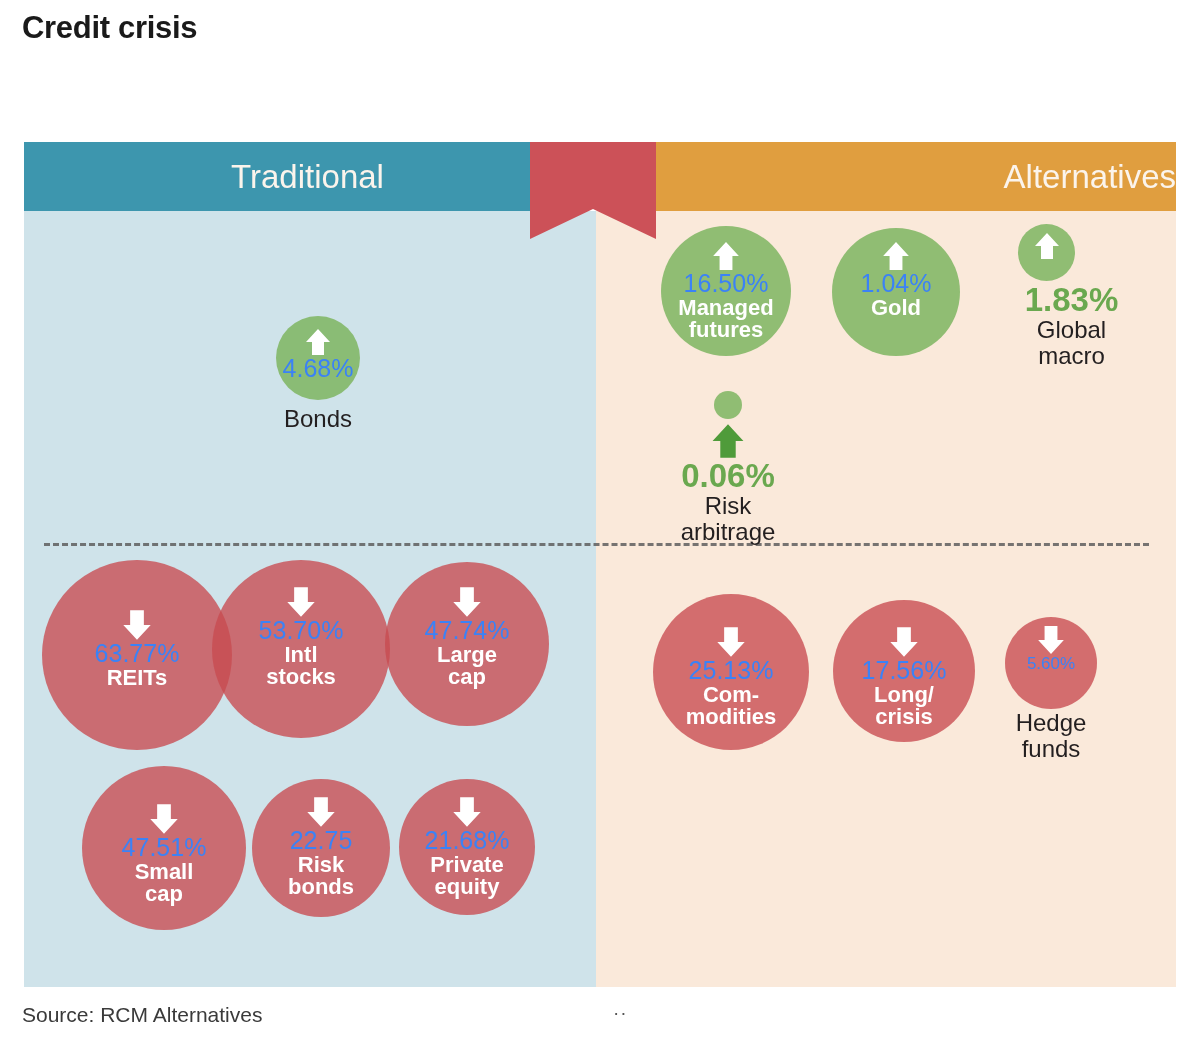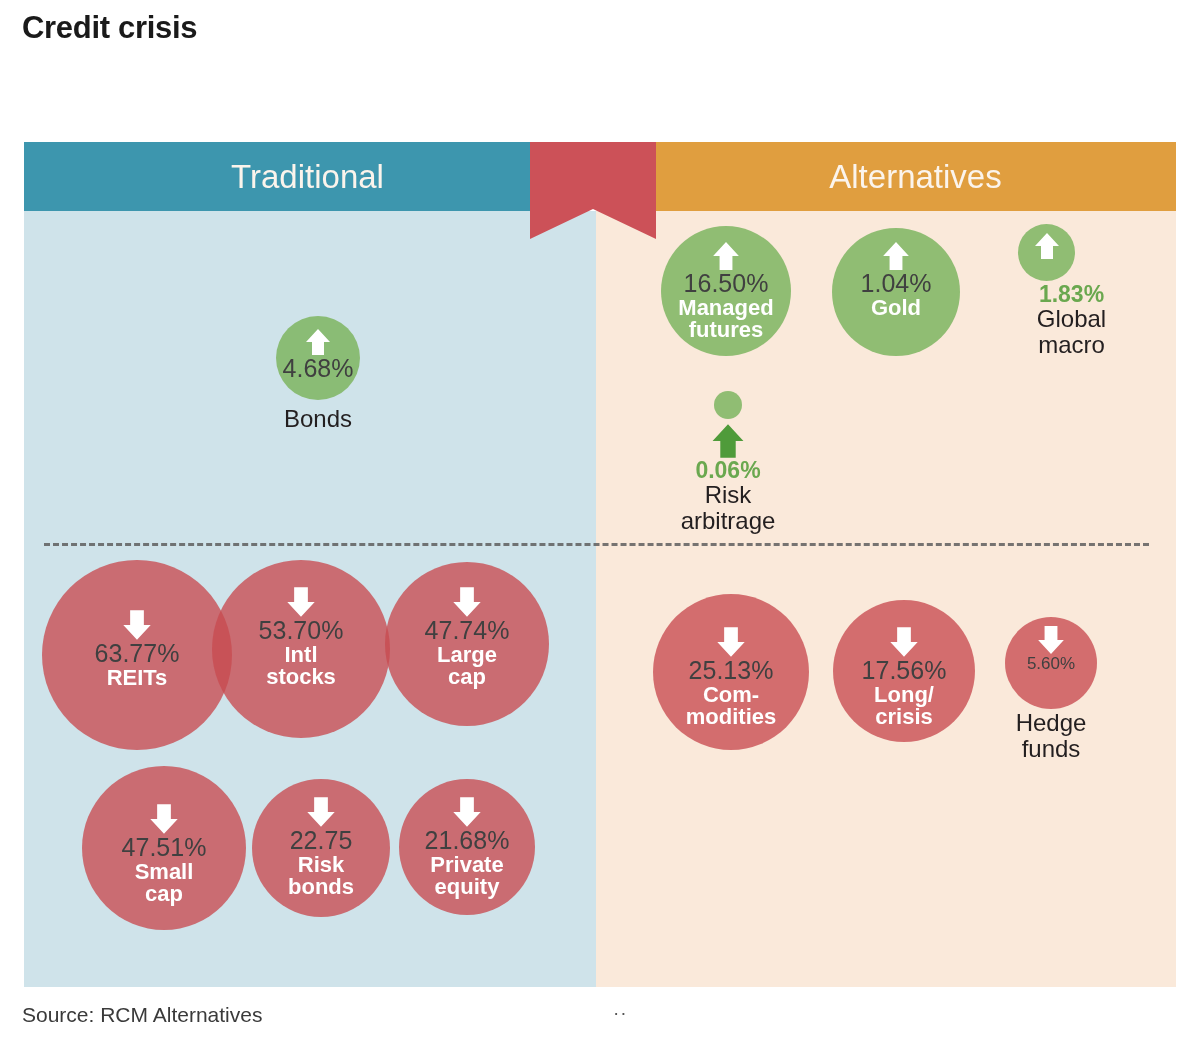--- a/index.html
+++ b/index.html
@@ -49,20 +49,21 @@
   .hdr-traditional {
     left: 0;
     width: 507px;
     background: #3d96ae;
     padding-left: 30px;
   }
   .hdr-alternatives {
     left: 631px;
     width: 521px;
     background: #e09e3f;
+    text-align: right;
   }
 
   
   .ribbon {
     position: absolute;
     left: 506px;
     top: 0;
     width: 126px;
     height: 97px;
     background: #cc5158;
@@ -136,24 +137,24 @@
   .pct {
     display: block;
     font-size: 25px;
   }
   .pct.small { font-size: 17px; }
   .lbl {
     display: block;
     font-weight: bold;
     font-size: 22px;
   }
-  .on-bubble .pct { color: #404040; }
+  .on-bubble .pct { color: #3b82f6; }
   .on-bubble .lbl { color: #ffffff; }
 
-  .outside .pct { color: #6aa84f; font-weight: bold; font-size: 23px; }
+  .outside .pct { color: #6aa84f; font-weight: bold; font-size: 33px; }
   .outside .lbl {
     color: #231f20;
     font-weight: normal;
     font-size: 24px;
     line-height: 1.08;
   }
 
   
   .source {
     position: absolute;

